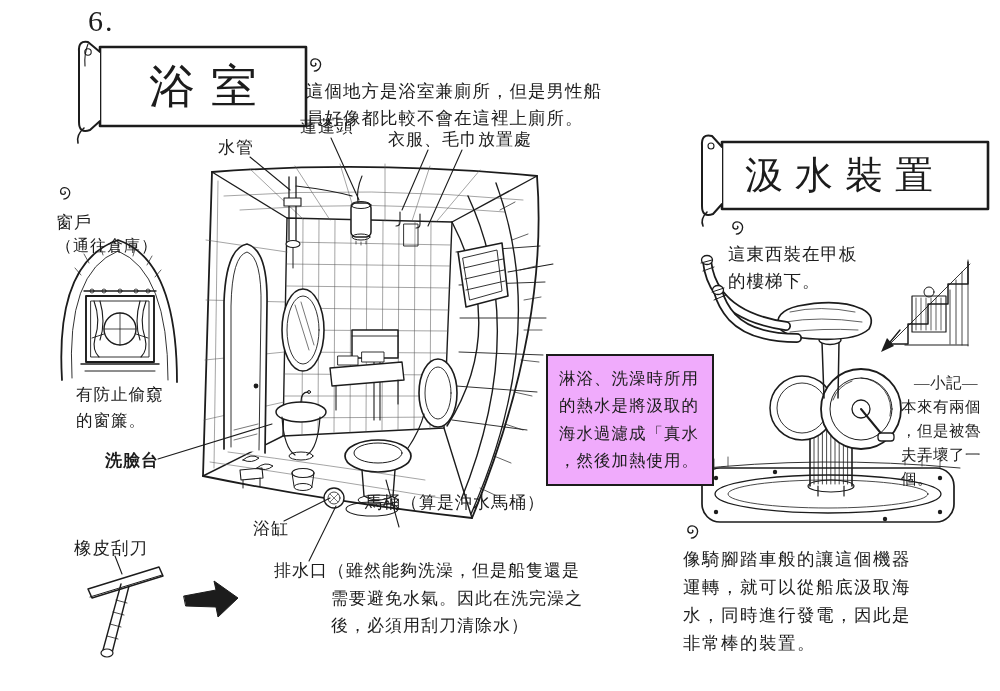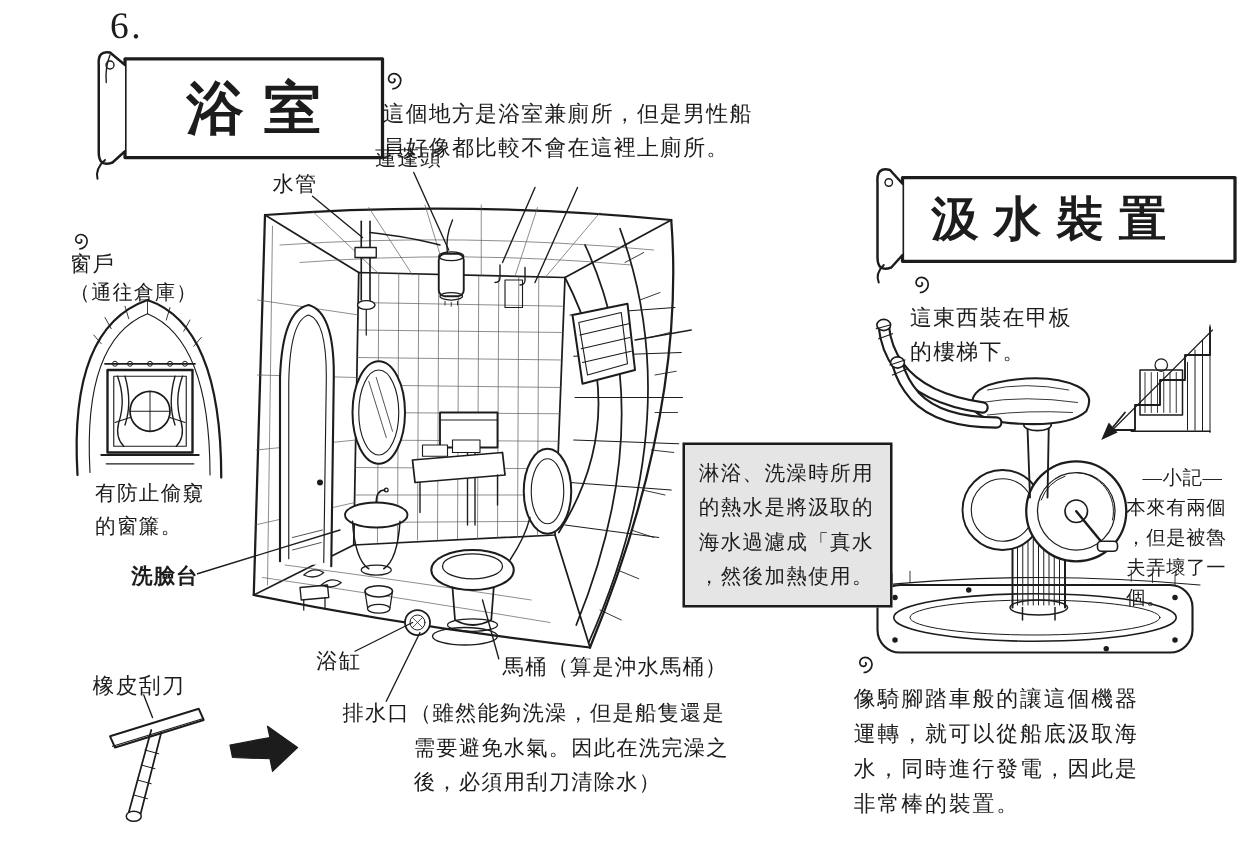--- a/index.html
+++ b/index.html
@@ -9,24 +9,24 @@
     font-family:"Liberation Serif","DejaVu Serif",serif; color:#1c1c1c; overflow:hidden;
   }
   .abs { position:absolute; }
   .label { font-size:17px; letter-spacing:1px; white-space:nowrap; line-height:1.3; }
   .note { font-size:17.5px; letter-spacing:1px; line-height:1.55; }
   .cjk-wrap { display:block; word-break:break-all; line-break:anywhere; overflow-wrap:anywhere; }
   .with-spiral { display:flex; align-items:flex-start; gap:6px;flex-direction:column; }
   .spiral-svg { flex:0 0 auto; margin-top:3px; }
   .banner-title {
     display:flex; align-items:center; justify-content:center;
-    font-weight:bold; white-space:nowrap;
+    font-weight:normal; white-space:nowrap;
   }
   .boxed-note {
-    border:2px solid #1c1c1c; background:#e5e5e5;
+    border:2px solid #1c1c1c; background:#f0abfc;
     font-size:16.5px; letter-spacing:1px; line-height:1.66; padding:9px 11px;
   }
   .side-note { font-size:15.5px; letter-spacing:0.5px; line-height:1.55; }
   .hang-indent { padding-left:57px; text-indent:-57px; }
 </style>
 </head>
 <body>
 
 <div class="page">
 
@@ -371,37 +371,38 @@
 
   <div class="abs with-spiral" style="left:306px;top:52px;">
     <svg class="spiral-svg" width="17" height="17" viewBox="0 0 20 20">
       <path d="M10.5,9.5 a1.2,1.2 0 0 1 1.2,1.2 a2.4,2.4 0 0 1 -2.4,2.4 a3.6,3.6 0 0 1 -3.6,-3.6 a5,5 0 0 1 5,-5 a6.5,6.5 0 0 1 6.5,6.5 a8,8 0 0 1 -8,8" fill="none" stroke="#1c1c1c" stroke-width="1.6"></path>
     </svg>
     <span class="note cjk-wrap" style="width:302px;">這個地方是浴室兼廁所，但是男性船員好像都比較不會在這裡上廁所。</span>
   </div>
 
   <div class="abs label" style="left:218px;top:137px;">水管</div>
   <div class="abs label" style="left:300px;top:116px;">蓮蓬頭</div>
+  <div class="abs label" style="left:388px;top:129px;">衣服、毛巾放置處</div>
 
   <div class="abs" style="left:56px;top:181px;">
-    <div class="with-spiral" style="gap:1px;text-align:right;">
+    <div class="with-spiral" style="gap:12px;text-align:right;">
       <svg class="spiral-svg" width="16" height="16" viewBox="0 0 20 20">
         <path d="M10.5,9.5 a1.2,1.2 0 0 1 1.2,1.2 a2.4,2.4 0 0 1 -2.4,2.4 a3.6,3.6 0 0 1 -3.6,-3.6 a5,5 0 0 1 5,-5 a6.5,6.5 0 0 1 6.5,6.5 a8,8 0 0 1 -8,8" fill="none" stroke="#1c1c1c" stroke-width="1.6"></path>
       </svg>
       <span class="label">窗戶</span>
     </div>
     <div class="label" style="margin-top:2px;font-size:16px;">（通往倉庫）</div>
   </div>
 
   <div class="abs cjk-wrap" style="left:76px;top:382px;width:94px;font-size:16.5px;letter-spacing:1px;line-height:1.55;">有防止偷窺的窗簾。</div>
 
 
   <div class="abs label" style="left:105px;top:450px;font-weight:bold;">洗臉台</div>
   <div class="abs label" style="left:253px;top:518px;">浴缸</div>
-  <div class="abs label" style="left:365px;top:523px;margin-left:37px;">馬桶（算是沖水馬桶）</div>
+  <div class="abs label" style="left:365px;top:492px;">馬桶（算是沖水馬桶）</div>
 
   <div class="abs cjk-wrap hang-indent" style="left:274px;top:557px;width:312px;font-size:17px;letter-spacing:1px;line-height:1.62;">排水口（雖然能夠洗澡，但是船隻還是需要避免水氣。因此在洗完澡之後，必須用刮刀清除水）</div>
 
   <div class="abs label" style="left:74px;top:537px;font-size:17.5px;">橡皮刮刀</div>
 
   <div class="abs boxed-note cjk-wrap" style="left:546px;top:354px;width:168px;">淋浴、洗澡時所用的熱水是將汲取的海水過濾成「真水，然後加熱使用。</div>
 
   <div class="abs banner-title" style="left:722px;top:142px;width:234px;height:67px;font-size:38px;letter-spacing:12px;padding-left:12px;">汲水裝置</div>
 
   <div class="abs side-note" style="left:901px;top:371px;width:90px;">

